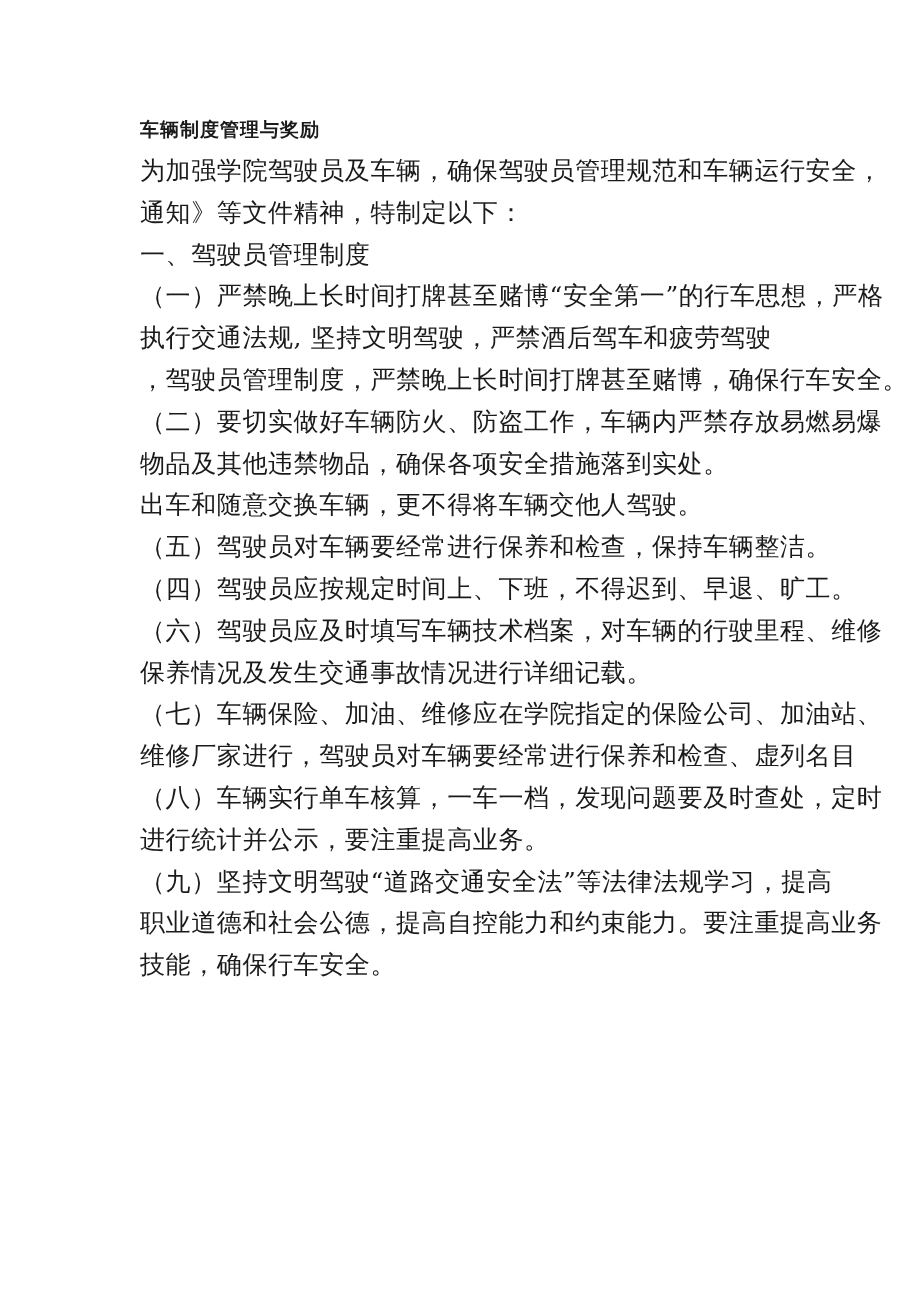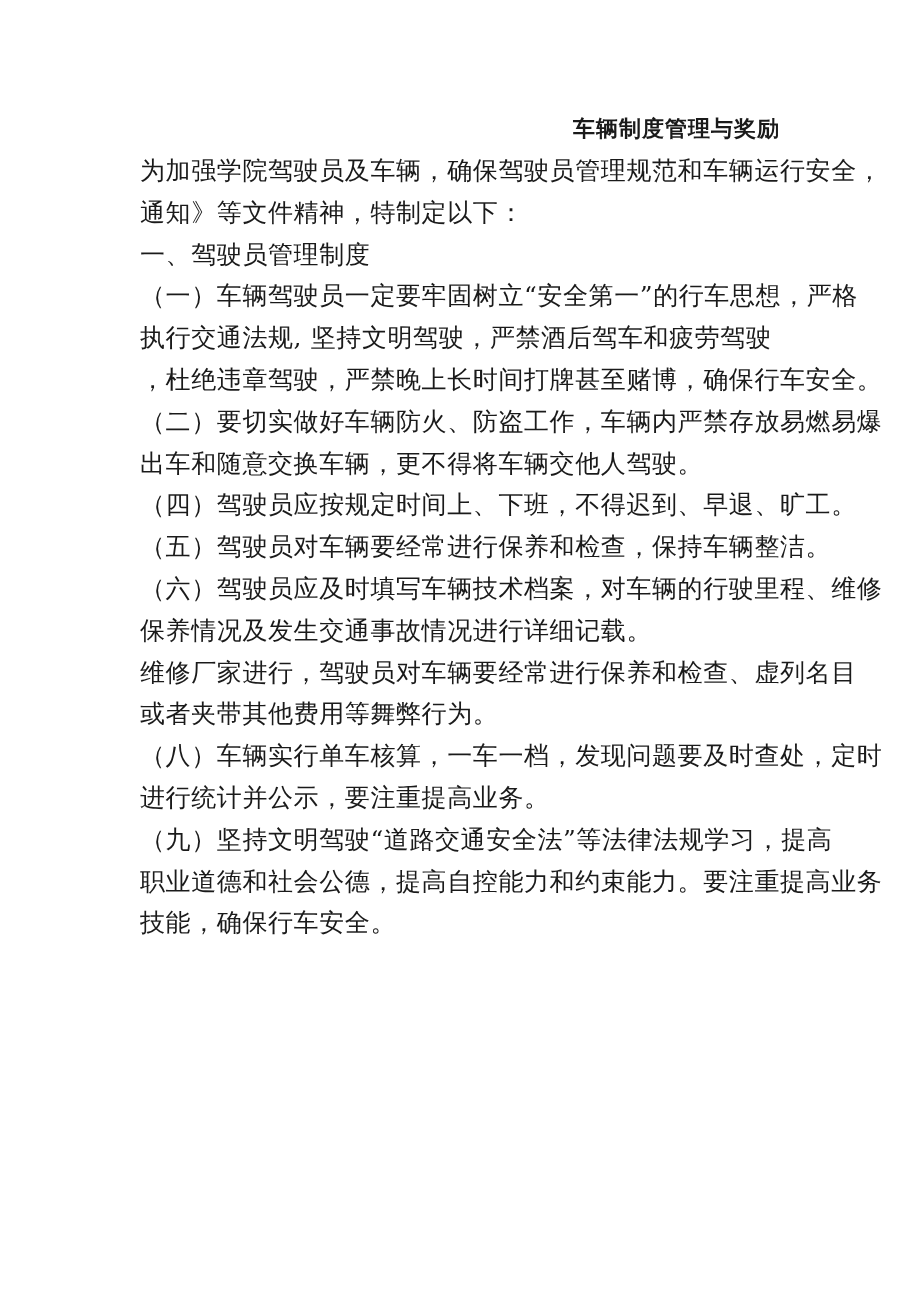--- a/index.html
+++ b/index.html
@@ -1,40 +1,41 @@
 <!DOCTYPE html>
 <html><head>
   <meta charset="utf-8">
   <style>
     html, body { margin: 0; padding: 0; background: #ffffff; }
     body { width: 920px; height: 1302px; position: relative; overflow: hidden;
            font-family: "DejaVu Serif", "Liberation Serif", serif; color: #1a1a1a; }
     .page { position: absolute; left: 140px; top: 108px; width: 640px; }
-    .title { text-align: right; font-weight: bold; font-size: 22px; line-height: 42px;
+    .title { text-align: left; font-weight: bold; font-size: 19px; line-height: 42px;
              height: 42px; letter-spacing: 1px; font-family: "DejaVu Sans", sans-serif; }
     .line { font-size: 25px; line-height: 41.8px; height: 41.8px; white-space: nowrap;
             letter-spacing: 0.6px; }
   </style>
 </head>
 <body>
 
 <div class="page">
   <div class="title">车辆制度管理与奖励</div>
   <div class="line">为加强学院驾驶员及车辆，确保驾驶员管理规范和车辆运行安全，</div>
   <div class="line">通知》等文件精神，特制定以下：</div>
   <div class="line">一、驾驶员管理制度</div>
-  <div class="line">（一）车辆驾驶员一定要牢固树立“安全第一”的行车思想，严格</div>
+  <div class="line">（一）严禁晚上长时间打牌甚至赌博“安全第一”的行车思想，严格</div>
   <div class="line">执行交通法规, 坚持文明驾驶，严禁酒后驾车和疲劳驾驶</div>
-  <div class="line">，杜绝违章驾驶，严禁晚上长时间打牌甚至赌博，确保行车安全。</div>
+  <div class="line">，驾驶员管理制度，严禁晚上长时间打牌甚至赌博，确保行车安全。</div>
   <div class="line">（二）要切实做好车辆防火、防盗工作，车辆内严禁存放易燃易爆</div>
+  <div class="line">物品及其他违禁物品，确保各项安全措施落到实处。</div>
   <div class="line">出车和随意交换车辆，更不得将车辆交他人驾驶。</div>
+  <div class="line">（五）驾驶员对车辆要经常进行保养和检查，保持车辆整洁。</div>
   <div class="line">（四）驾驶员应按规定时间上、下班，不得迟到、早退、旷工。</div>
-  <div class="line">（五）驾驶员对车辆要经常进行保养和检查，保持车辆整洁。</div>
   <div class="line">（六）驾驶员应及时填写车辆技术档案，对车辆的行驶里程、维修</div>
   <div class="line">保养情况及发生交通事故情况进行详细记载。</div>
+  <div class="line">（七）车辆保险、加油、维修应在学院指定的保险公司、加油站、</div>
   <div class="line">维修厂家进行，驾驶员对车辆要经常进行保养和检查、虚列名目</div>
-  <div class="line">或者夹带其他费用等舞弊行为。</div>
   <div class="line">（八）车辆实行单车核算，一车一档，发现问题要及时查处，定时</div>
   <div class="line">进行统计并公示，要注重提高业务。</div>
   <div class="line">（九）坚持文明驾驶“道路交通安全法”等法律法规学习，提高</div>
   <div class="line">职业道德和社会公德，提高自控能力和约束能力。要注重提高业务</div>
   <div class="line">技能，确保行车安全。</div>
 </div>
 
 </body></html>

